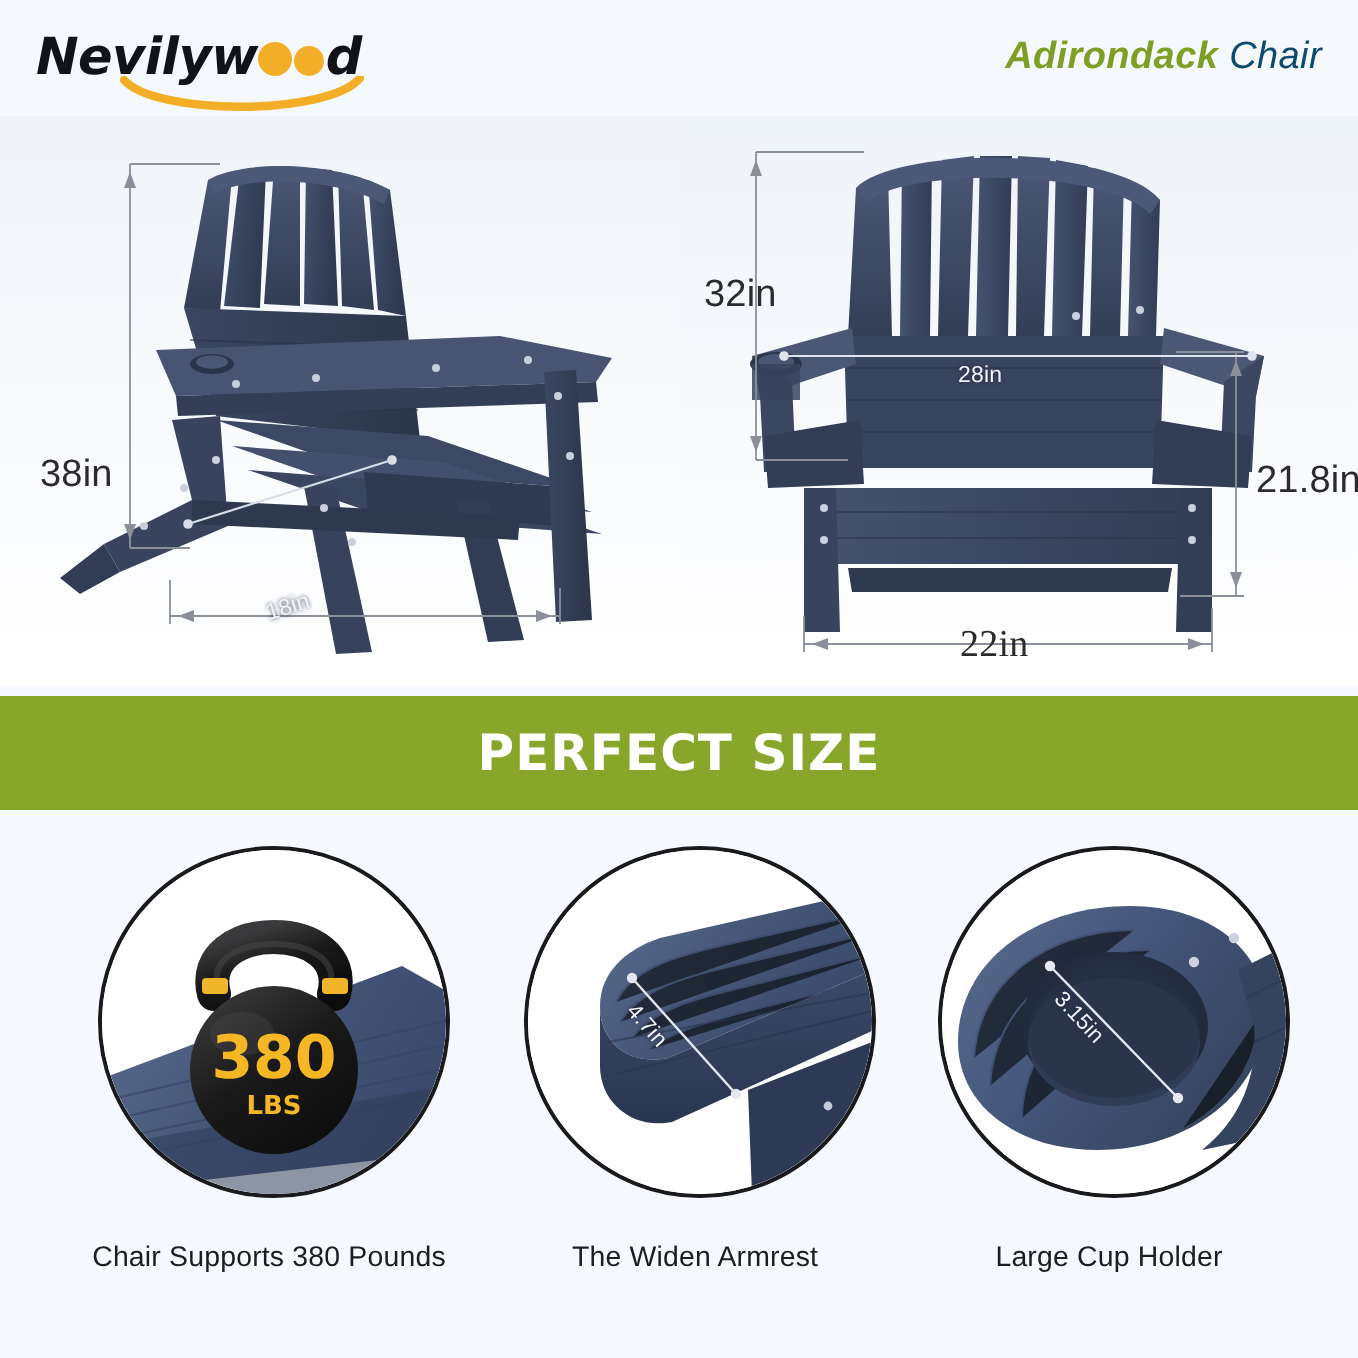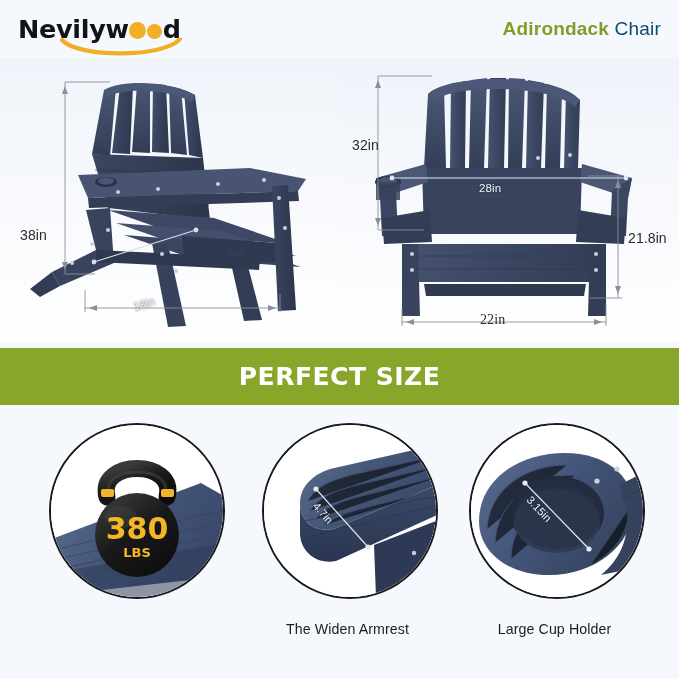--- a/index.html
+++ b/index.html
@@ -18,20 +18,21 @@
     overflow: hidden;
     background: #f5f8fd;
   }
 
   
   .header {
     position: absolute;
     top: 0; left: 0;
     width: 679px;
     height: 58px;
+    font-style: italic;
   }
   .logo {
     position: absolute;
     left: 18px;
     top: 14px;
     width: 210px;
     height: 42px;
   }
   .logo-text {
     position: absolute;
@@ -99,21 +100,21 @@
   .panel.left  { left: 0;   width: 340px; }
   .panel.right { left: 340px; width: 339px; }
 
   .chairwrap { position: absolute; inset: 0; }
   .chairwrap svg { display: block; }
 
   
   .dim {
     position: absolute;
     font-family: "Liberation Sans", sans-serif;
-    font-size: 14px;
+    font-size: 19px;
     color: #2b2b2e;
     white-space: nowrap;
     letter-spacing: 0.1px;
   }
   .dim.white {
     color: #f2f4f8;
     font-size: 11.5px;
     text-shadow: 0 0 2px rgba(30,40,65,.9);
   }
 
@@ -455,20 +456,21 @@
 
           <rect x="50" y="64" width="13" height="8" rx="2" fill="#f0b52a"></rect>
           <rect x="110" y="64" width="13" height="8" rx="2" fill="#f0b52a"></rect>
 
           <circle cx="86" cy="110" r="42" fill="url(#kb)"></circle>
           <ellipse cx="70" cy="92" rx="16" ry="11" fill="#4a4a4d" opacity=".35"></ellipse>
           <text x="86" y="114" text-anchor="middle" font-family="DejaVu Sans, sans-serif" font-size="30" font-weight="700" fill="#f5b824">380</text>
           <text x="86" y="132" text-anchor="middle" font-family="DejaVu Sans, sans-serif" font-size="13" font-weight="700" fill="#f5b824">LBS</text>
         </svg>
       </div>
+      <div class="caption wide">Chair Supports 380 Pounds</div>
     </div>
 
     <div class="feature f2">
       <div class="circle">
         <svg width="172" height="172" viewBox="0 0 172 172">
           <defs>
             <linearGradient id="arm1" x1="0" y1="0" x2="1" y2="0.5">
               <stop offset="0" stop-color="#5d7092"></stop>
               <stop offset="0.5" stop-color="#455676"></stop>
               <stop offset="1" stop-color="#394869"></stop>

